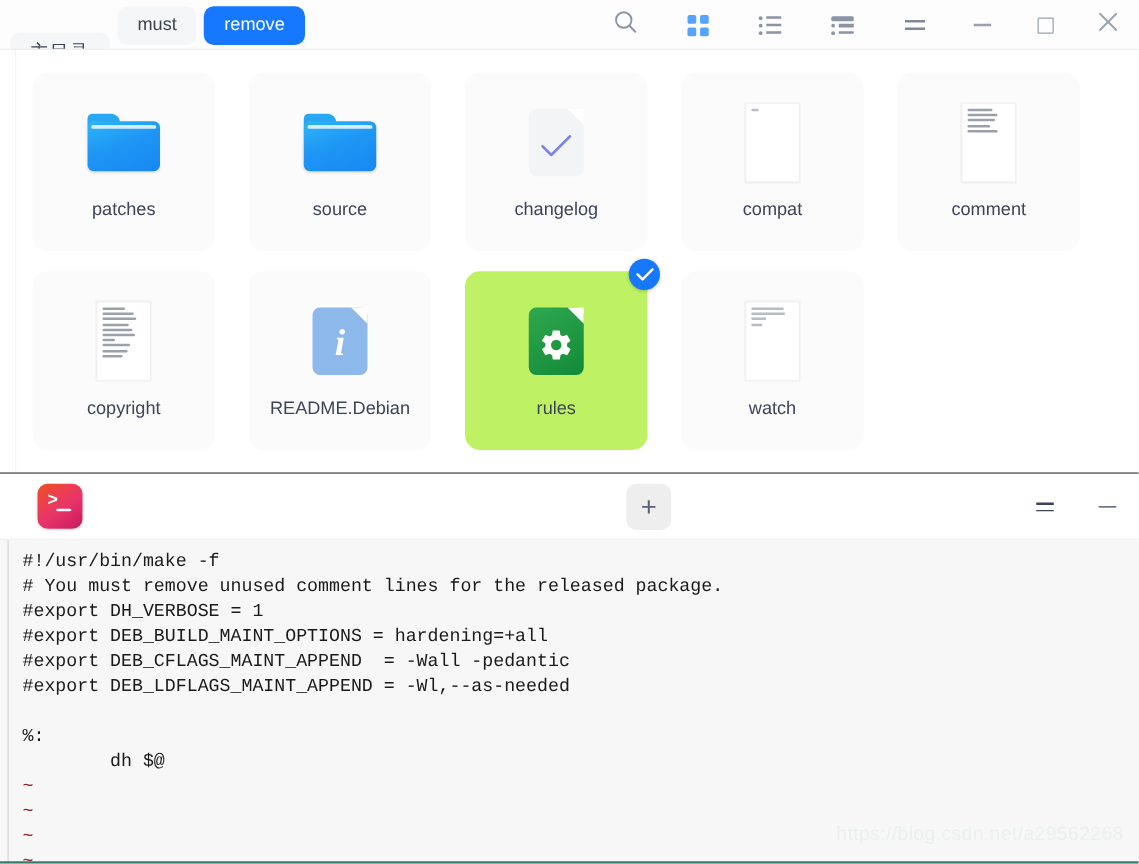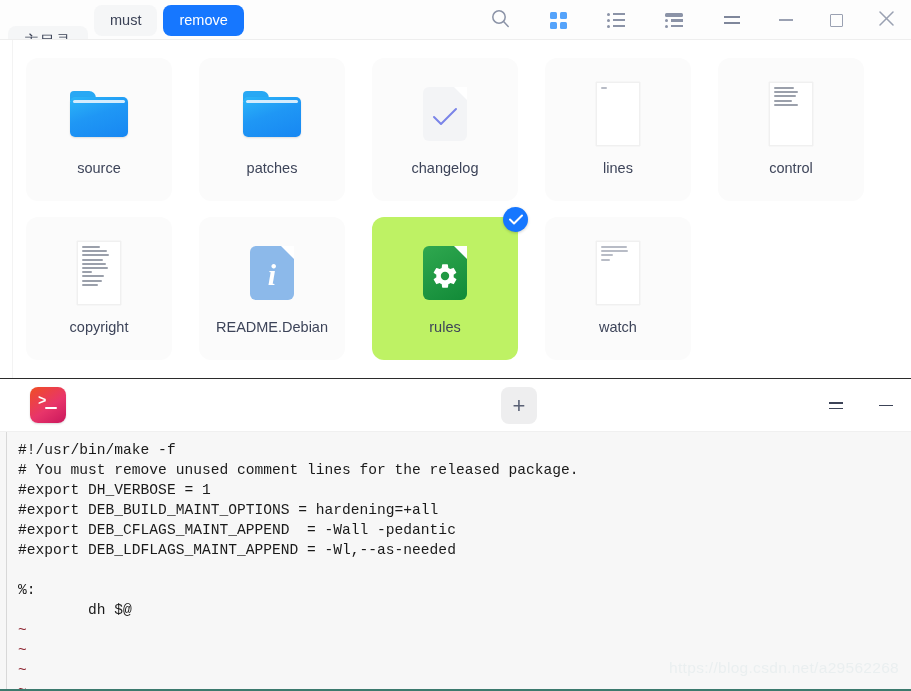--- a/index.html
+++ b/index.html
@@ -414,32 +414,32 @@
     <div class="row-files">
 
       <div class="tile">
         <div class="iconbox">
           <div class="ic-folder">
               <div class="tabtop"></div>
               <div class="body"></div>
               <div class="strip"></div>
             </div>
         </div>
-        <div class="label">source</div>
+        <div class="label">patches</div>
       </div>
 
       <div class="tile">
         <div class="iconbox">
           <div class="ic-folder">
               <div class="tabtop"></div>
               <div class="body"></div>
               <div class="strip"></div>
             </div>
         </div>
-        <div class="label">patches</div>
+        <div class="label">source</div>
       </div>
 
       <div class="tile">
         <div class="iconbox">
           <div class="doc doc-check">
             <div class="fold"></div>
             <div class="check-mark">
               <svg width="28" height="20" viewBox="0 0 28 20">
                 <polyline points="3,10 10,17 25,2" fill="none" stroke="#7a84e8" stroke-width="2" stroke-linecap="round" stroke-linejoin="round"></polyline>
               </svg>
@@ -448,34 +448,34 @@
         </div>
         <div class="label">changelog</div>
       </div>
 
       <div class="tile">
         <div class="iconbox">
           <div class="doc-text">
             <div class="ln" style="width:18%"></div>
           </div>
         </div>
-        <div class="label">lines</div>
+        <div class="label">compat</div>
       </div>
 
       <div class="tile">
         <div class="iconbox">
           <div class="doc-text dense">
             <div class="ln" style="width:58%"></div>
             <div class="ln" style="width:72%"></div>
             <div class="ln" style="width:66%"></div>
             <div class="ln" style="width:54%"></div>
             <div class="ln" style="width:70%"></div>
           </div>
         </div>
-        <div class="label">control</div>
+        <div class="label">comment</div>
       </div>
 
     </div>
 
     <div class="row-files">
 
       <div class="tile">
         <div class="iconbox">
           <div class="doc-text dense">
             <div class="ln" style="width:52%"></div>

